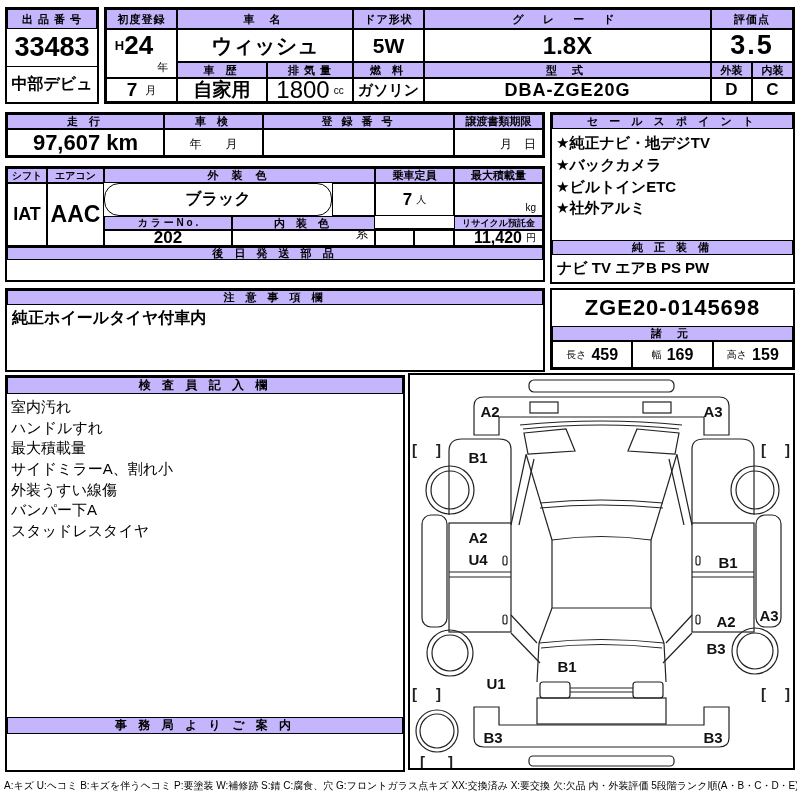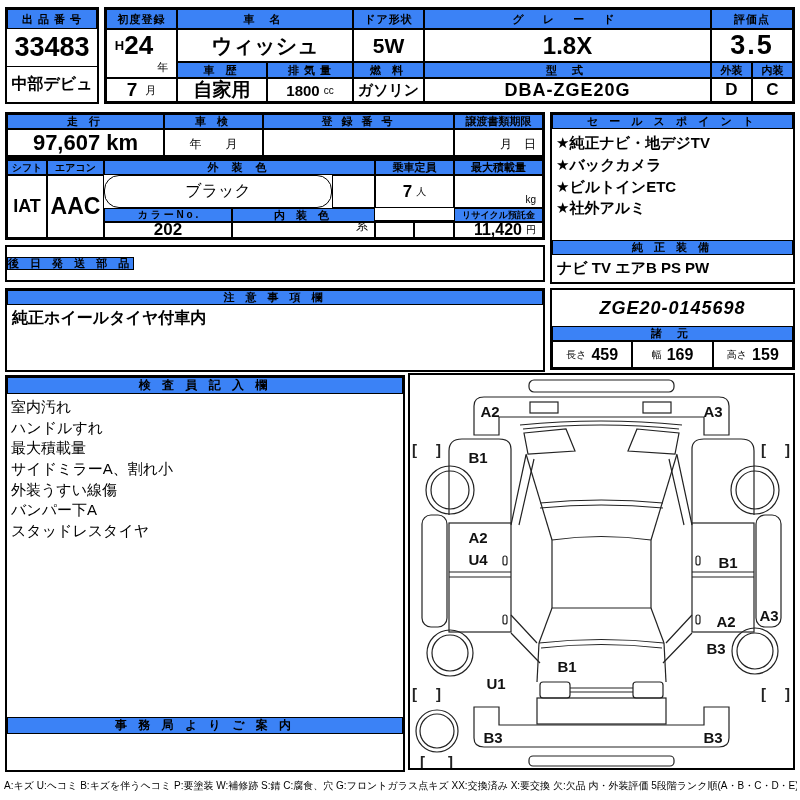--- a/index.html
+++ b/index.html
@@ -1,20 +1,20 @@
 <!DOCTYPE html>
 <html><head>
 <meta charset="utf-8">
 <style>
   * { box-sizing: border-box; margin: 0; padding: 0; }
   html,body { width:800px; height:800px; background:#fff; }
   body { font-family:"Liberation Sans","DejaVu Sans",sans-serif; color:#000; position:relative; }
   .abs { position:absolute; }
   .bx { border:2px solid #000; background:#fff; }
-  .hdr { background:#3b82f6; border:1px solid #000; display:flex; align-items:center; justify-content:center;
+  .hdr { background:#c4b5fd; border:1px solid #000; display:flex; align-items:center; justify-content:center;
          font-size:11px; font-weight:bold; letter-spacing:1px; overflow:hidden; white-space:nowrap; }
   .cell { border:1px solid #000; display:flex; align-items:center; justify-content:center; overflow:hidden; white-space:nowrap; }
   .grid { display:grid; }
   .unit { font-size:10px; margin-left:4px; font-weight:normal; }
   .right { justify-content:flex-end; padding-right:6px; }
   .bottom { align-items:flex-end; padding-bottom:2px; }
   .starline { font-size:15px; font-weight:bold; line-height:1.45; white-space:nowrap; }
   .insline { font-size:15px; line-height:1.38; white-space:nowrap; }
   svg text { font-family:"Liberation Sans","DejaVu Sans",sans-serif; }
 </style>
@@ -50,50 +50,50 @@
   <div class="hdr" style="grid-column:5;grid-row:3;letter-spacing:6px;">型 式</div>
   <div class="hdr" style="grid-column:6;grid-row:3;letter-spacing:0;">外装</div>
   <div class="hdr" style="grid-column:7;grid-row:3;letter-spacing:0;">内装</div>
 
   <div class="cell" style="grid-column:1;grid-row:4;">
     <span style="font-size:19px;font-weight:bold;">7</span>
     <span style="font-size:11px;margin-left:8px;">月</span>
   </div>
   <div class="cell" style="grid-column:2;grid-row:4;font-size:19px;font-weight:bold;">自家用</div>
   <div class="cell" style="grid-column:3;grid-row:4;">
-    <span style="font-size:15px;font-weight:bold;">1800</span>
+    <span style="font-size:24px;font-weight:normal;">1800</span>
     <span class="unit">cc</span>
   </div>
   <div class="cell" style="grid-column:4;grid-row:4;font-size:15px;font-weight:bold;">ガソリン</div>
   <div class="cell" style="grid-column:5;grid-row:4;font-size:18px;font-weight:bold;letter-spacing:1px;">DBA-ZGE20G</div>
   <div class="cell" style="grid-column:6;grid-row:4;font-size:17px;font-weight:bold;">D</div>
   <div class="cell" style="grid-column:7;grid-row:4;font-size:17px;font-weight:bold;">C</div>
 </div>
 
 <div class="abs bx grid" style="left:5px;top:112px;width:540px;height:46px;grid-template-columns:157px 99px 191px 1fr;grid-template-rows:15px 1fr;">
   <div class="hdr" style="grid-column:1;grid-row:1;letter-spacing:4px;">走 行</div>
   <div class="hdr" style="grid-column:2;grid-row:1;letter-spacing:4px;">車 検</div>
   <div class="hdr" style="grid-column:3;grid-row:1;letter-spacing:3px;">登 録 番 号</div>
   <div class="hdr" style="grid-column:4;grid-row:1;letter-spacing:0;">譲渡書類期限</div>
   <div class="cell" style="grid-column:1;grid-row:2;font-size:22px;font-weight:bold;text-align:right;">97,607 km</div>
   <div class="cell bottom" style="grid-column:2;grid-row:2;font-size:12px;">年　　月</div>
   <div class="cell" style="grid-column:3;grid-row:2;"></div>
   <div class="cell bottom right" style="grid-column:4;grid-row:2;font-size:12px;">月　日</div>
 </div>
 
-<div class="abs bx grid" style="left:5px;top:158px;width:540px;height:82px;grid-template-columns:40px 57px 128px 100px 43px 39px 40px 1fr;grid-template-rows:15px 33px 14px 1fr;">
+<div class="abs bx grid" style="left:5px;top:166px;width:540px;height:82px;grid-template-columns:40px 57px 128px 100px 43px 39px 40px 1fr;grid-template-rows:15px 33px 14px 1fr;">
   <div class="hdr" style="grid-column:1;grid-row:1;letter-spacing:0;font-size:10px;">シフト</div>
   <div class="hdr" style="grid-column:2;grid-row:1;letter-spacing:0;font-size:10px;">エアコン</div>
   <div class="hdr" style="grid-column:3/span 3;grid-row:1;letter-spacing:5px;">外 装 色</div>
   <div class="hdr" style="grid-column:6/span 2;grid-row:1;letter-spacing:0;">乗車定員</div>
   <div class="hdr" style="grid-column:8;grid-row:1;letter-spacing:0;">最大積載量</div>
 
   <div class="cell" style="grid-column:1;grid-row:2/span 3;font-size:18px;font-weight:bold;">IAT</div>
   <div class="cell" style="grid-column:2;grid-row:2/span 3;font-size:23px;font-weight:bold;">AAC</div>
-  <div class="cell" style="grid-column:3/span 2;grid-row:2;font-size:16px;font-weight:normal;border-radius:15px;">ブラック</div>
+  <div class="cell" style="grid-column:3/span 2;grid-row:2;font-size:16px;font-weight:bold;border-radius:15px;">ブラック</div>
   <div class="cell" style="grid-column:5;grid-row:2;"></div>
   <div class="cell" style="grid-column:6/span 2;grid-row:2;">
     <span style="font-size:17px;font-weight:bold;">7</span>
     <span class="unit">人</span>
   </div>
   <div class="cell bottom right" style="grid-column:8;grid-row:2;font-size:10px;">kg</div>
 
   <div class="hdr" style="grid-column:3;grid-row:3;letter-spacing:0;font-size:10px;">カ ラ ー N o .</div>
   <div class="hdr" style="grid-column:4/span 2;grid-row:3;letter-spacing:4px;">内 装 色</div>
   <div class="hdr" style="grid-column:6/span 2;grid-row:3;letter-spacing:2px;margin-top:12px;">輸 入 車</div>
@@ -114,32 +114,32 @@
   <div style="flex:1;padding:3px 4px;">
     <div class="starline">★純正ナビ・地デジTV</div>
     <div class="starline">★バックカメラ</div>
     <div class="starline">★ビルトインETC</div>
     <div class="starline">★社外アルミ</div>
   </div>
   <div class="hdr" style="height:15px;letter-spacing:4px;">純 正 装 備</div>
   <div style="height:27px;display:flex;align-items:center;padding-left:5px;font-size:15px;font-weight:bold;white-space:nowrap;">ナビ TV エアB PS PW</div>
 </div>
 
-<div class="abs bx" style="left:5px;top:245px;width:540px;height:37px;display:flex;flex-direction:row;align-items:center;">
+<div class="abs bx" style="left:5px;top:245px;width:540px;height:37px;display:flex;flex-direction:column;">
   <div class="hdr" style="height:13px;letter-spacing:4px;">後 日 発 送 部 品</div>
   <div style="flex:1;"></div>
 </div>
 
 <div class="abs bx" style="left:5px;top:288px;width:540px;height:84px;display:flex;flex-direction:column;">
   <div class="hdr" style="height:15px;letter-spacing:4px;">注 意 事 項 欄</div>
   <div style="flex:1;padding:3px 5px;font-size:16px;font-weight:bold;">純正ホイールタイヤ付車内</div>
 </div>
 
 <div class="abs bx" style="left:550px;top:288px;width:245px;height:82px;display:flex;flex-direction:column;">
-  <div style="height:36px;display:flex;align-items:center;justify-content:center;font-size:18px;font-weight:bold;letter-spacing:1px;font-style:italic;">ZGE20-0145698</div>
+  <div style="height:36px;display:flex;align-items:center;justify-content:center;font-size:22px;font-weight:bold;letter-spacing:1px;">ZGE20-0145698</div>
   <div class="hdr" style="height:15px;letter-spacing:6px;">諸 元</div>
   <div style="flex:1;display:grid;grid-template-columns:1fr 1fr 1fr;">
     <div class="cell">
       <span style="font-size:10px;margin-right:5px;">長さ</span>
       <span style="font-size:16px;font-weight:bold;">459</span>
     </div>
     <div class="cell">
       <span style="font-size:10px;margin-right:5px;">幅</span>
       <span style="font-size:16px;font-weight:bold;">169</span>
     </div>

